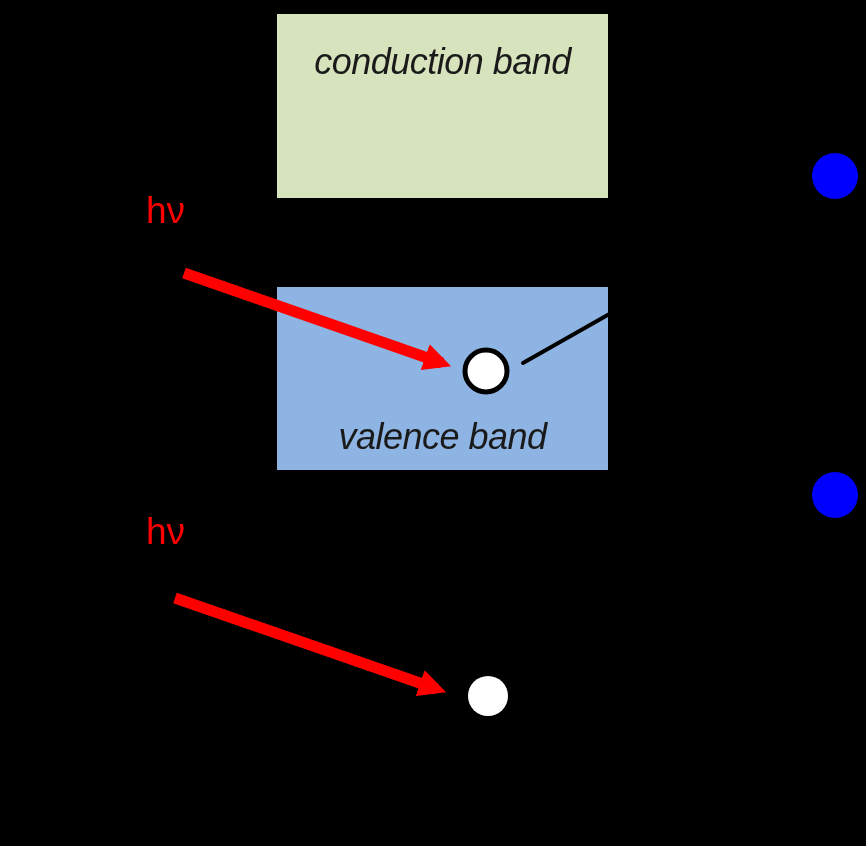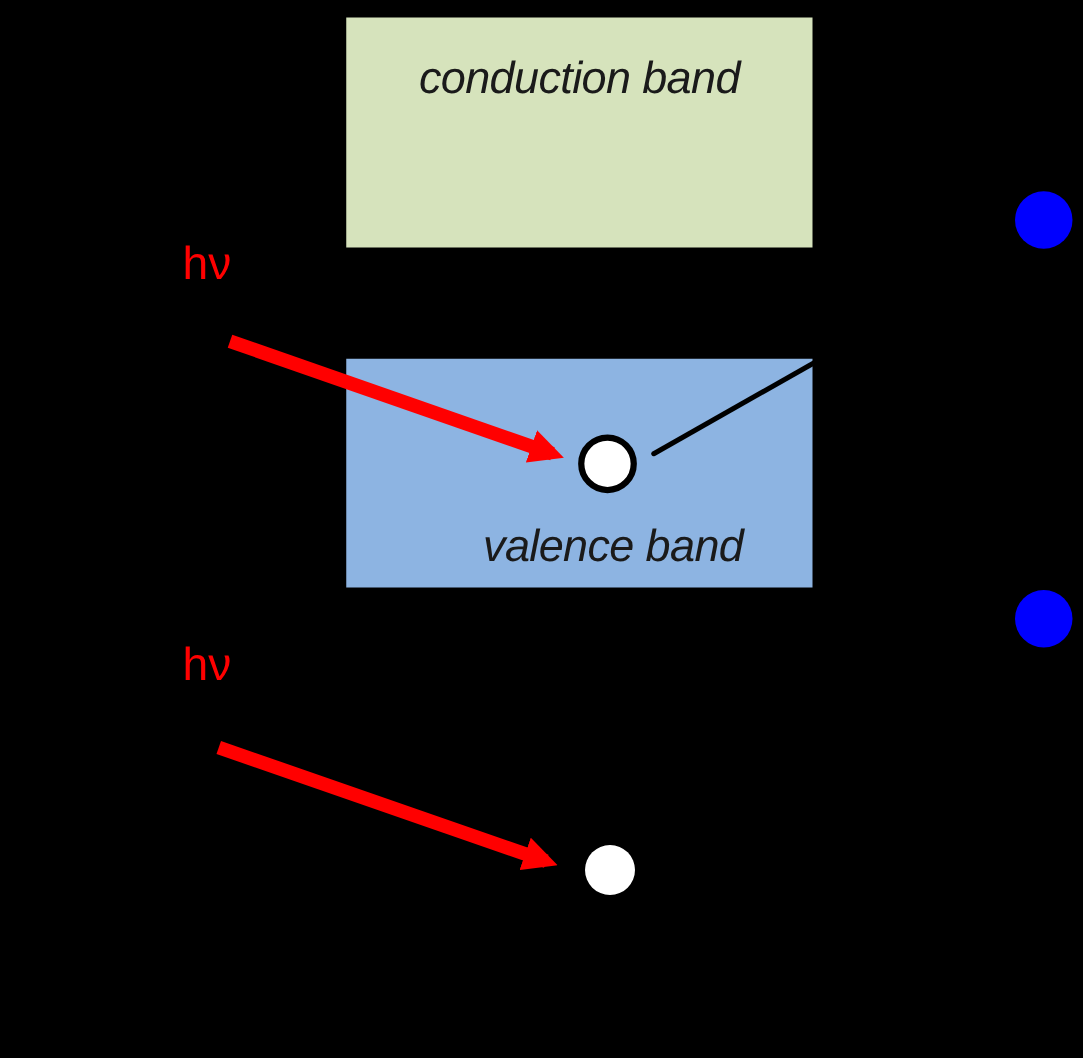--- a/index.html
+++ b/index.html
@@ -11,21 +11,21 @@
     position: relative;
     width: 866px;
     height: 846px;
     background: var(--background, #000000);
     overflow: hidden;
     font-family: "Liberation Sans", sans-serif;
   }
   .band {
     position: absolute;
     left: 277px;
-    width: 373px;
+    width: 331px;
   }
   .conduction-band {
     top: 14px;
     height: 184px;
     background: var(--conduction-band-fill, #d6e3bc);
   }
   .valence-band {
     top: 287px;
     height: 183px;
     background: var(--valence-band-fill, #8db4e2);
@@ -35,21 +35,21 @@
     left: 0;
     width: 100%;
     text-align: center;
     font-style: italic;
     font-size: 36px;
     line-height: 1;
     letter-spacing: -0.5px;
     color: var(--band-label-text, #1a1a1a);
   }
   .conduction-label { top: 30px; }
-  .valence-label { top: 132px; margin-left: 27px; }
+  .valence-label { top: 132px; }
   .photon-label {
     position: absolute;
     left: 146px;
     font-weight: normal;
     font-size: 37px;
     line-height: 1;
     color: var(--photon-red, #ff0000);
   }
   .photon-label-top { top: 192px; }
   .photon-label-bottom { top: 513px; }

